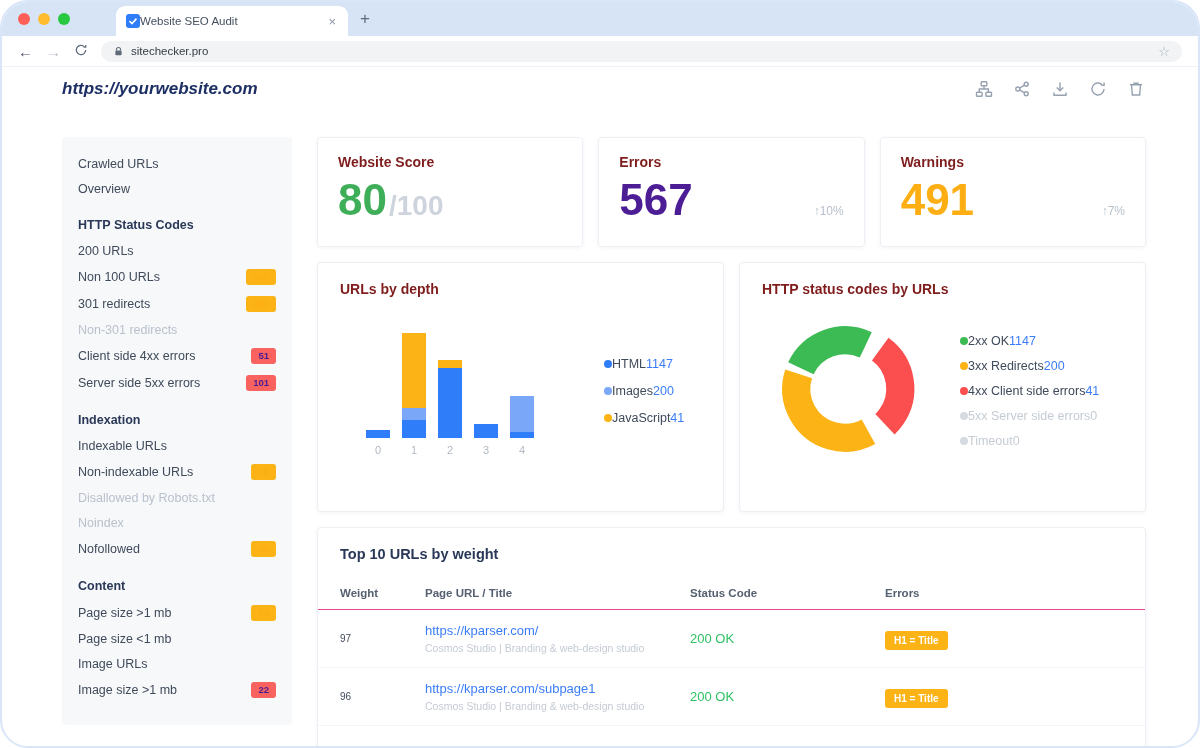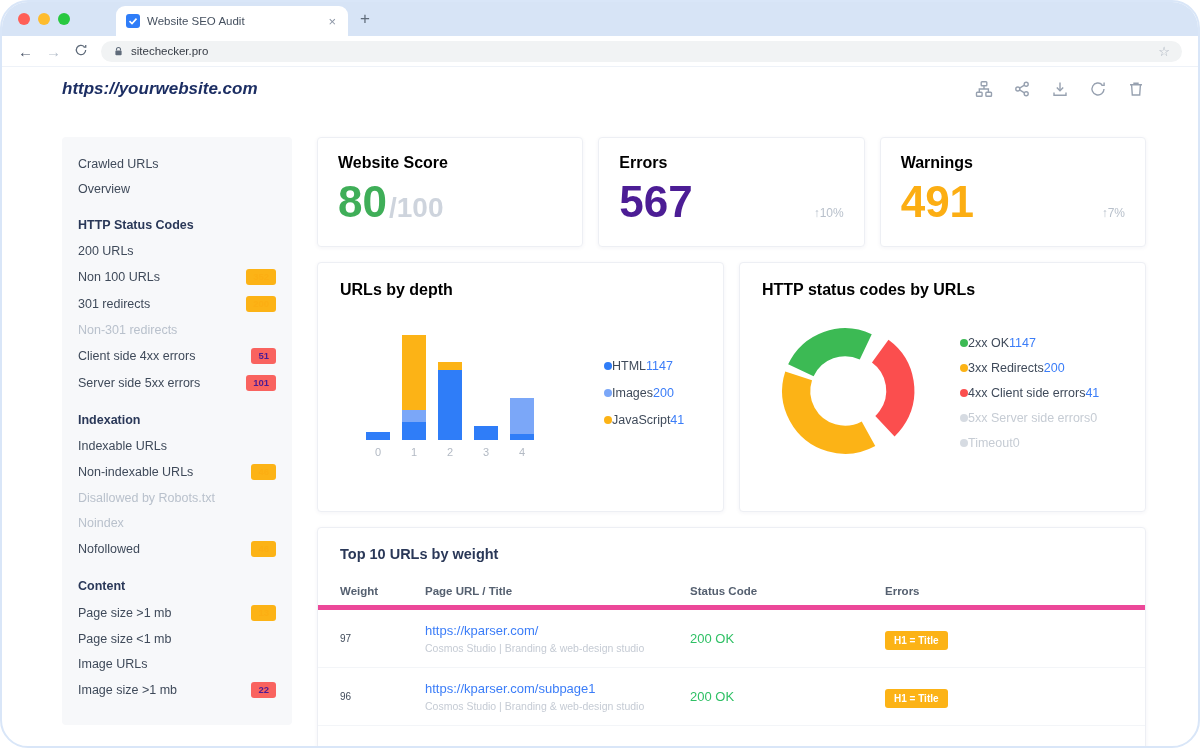--- a/index.html
+++ b/index.html
@@ -4,21 +4,21 @@
 <style>
   * { box-sizing: border-box; margin: 0; padding: 0; }
   html,body { width:1200px; height:748px; font-family:"Liberation Sans", sans-serif; background:#fff; }
   .frame { position:absolute; inset:0; border:2px solid #d9e6f8; border-radius:28px; overflow:hidden; background:#fff; }
 
   
   .tabstrip { height:34px; background:#d7e4f6; display:flex; align-items:flex-end; padding-left:16px; }
   .traffic { display:flex; gap:8px; align-items:center; height:34px; margin-right:46px; }
   .tl { width:12px; height:12px; border-radius:50%; cursor:pointer; }
   .tl.red { background:#ff5f57; } .tl.yellow { background:#febc2e; } .tl.green { background:#28c840; }
-  .tab { width:232px; height:30px; background:#ffffff; border-radius:9px 9px 0 0; display:flex; align-items:center; gap:7px; padding:0 10px; cursor:pointer; }
+  .tab { width:232px; height:30px; background:#ffffff; border-radius:9px 9px 0 0; display:flex; align-items:center; gap:0; padding:0 10px; cursor:pointer; }
   .tab-title { font-size:11.5px; color:#45505f; flex:1; white-space:nowrap; overflow:hidden; }
   .tab-close { font-size:13px; color:#8b95a5; cursor:pointer; padding:0 2px; }
   .new-tab { font-size:17px; color:#5f6b7a; margin-left:12px; align-self:center; cursor:pointer; }
   .toolbar { height:31px; background:#fff; display:flex; align-items:center; gap:13px; padding:0 16px; border-bottom:1px solid #eef2f8; }
   .nav-ic { font-size:15px; color:#4a5568; cursor:pointer; line-height:1; }
   .nav-ic.disabled { color:#b7c0cc; }
   .addressbar { flex:1; height:21px; background:#f1f3f4; border-radius:11px; display:flex; align-items:center; padding:0 12px; gap:7px; cursor:text; }
   .url-text { font-size:11.5px; color:#363c45; }
   .star { margin-left:auto; font-size:13px; color:#a8b1bd; cursor:pointer; }
 
@@ -37,21 +37,21 @@
   .sb-title { font-size:12.5px; font-weight:700; color:#2a3858; margin:17px 0 6px; }
   .sb-item { display:flex; align-items:center; padding:5.5px 0; font-size:12.5px; color:#3f4a5a; cursor:pointer; }
   .sb-item.muted { color:#b9c1cc; }
   .sb-badge { margin-left:auto; font-size:9.5px; font-weight:700; color:#fff; padding:2.5px 7px; border-radius:3px; }
   .sb-badge.orange { background:#fcb316; }
   .sb-badge.red { background:#f9635f; }
 
   
   .main { flex:1; display:flex; flex-direction:column; gap:15px; }
   .card { background:#fff; border:1px solid #edeff4; border-radius:4px; box-shadow:0 1px 4px rgba(30,45,90,.05); }
-  .card-title { font-size:16px; font-weight:600; color:#000000; }
+  .card-title { font-size:14px; font-weight:600; color:#7f1d1d; }
 
   .stats-row { display:flex; gap:15px; }
   .stat-card { flex:1; padding:16px 20px 14px; height:110px; }
   .stat-line { display:flex; align-items:baseline; margin-top:8px; }
   .stat-value { font-size:44px; font-weight:700; line-height:1; }
   .green { color:#3fae58; } .red { color:#4c1d95; } .orange { color:#fcae13; }
   .stat-suffix { font-size:28px; font-weight:700; color:#ced4dd; margin-left:2px; }
   .stat-delta { margin-left:auto; font-size:12px; color:#b8c0cb; }
 
   .charts-row { display:flex; gap:15px; }
@@ -69,21 +69,21 @@
   .legend-item .dot { width:8px; height:8px; border-radius:50%; flex:none; }
   .legend-value { color:#3b7df8; }
   .legend-item.muted { color:#c6ccd4; }
   .legend-item.muted .legend-value { color:#c6ccd4; }
   .donut-wrap { margin-left:8px; }
   .donut-legend { margin-left:40px; display:flex; flex-direction:column; gap:11px; }
 
   .table-card { padding:0 0 26px; }
   .table-title { padding:18px 22px 14px; font-size:14.5px; font-weight:600; color:#2a3858; }
   .thead, .trow { display:grid; grid-template-columns:85px 265px 195px 1fr; align-items:center; padding:0 22px; }
-  .thead { height:34px; border-bottom:5px solid #ec4899; font-size:11.5px; font-weight:600; color:#556070; }
+  .thead { height:34px; border-bottom:1px solid #ec4899; font-size:11.5px; font-weight:600; color:#556070; }
   .trow { height:58px; border-bottom:1px solid #f3f5f8; }
   .t-weight { font-size:10px; color:#3f4a5a; }
   .t-link { font-size:13px; color:#3b7df8; cursor:pointer; text-decoration:none; display:block; }
   .t-sub { font-size:10.5px; color:#c5cbd4; margin-top:4px; }
   .t-status { font-size:13px; color:#2fc065; }
   .err-badge { background:#fcb316; color:#fff; font-size:10px; font-weight:700; padding:4px 9px; border-radius:3px; }
 </style>
 </head>
 <body>
 

